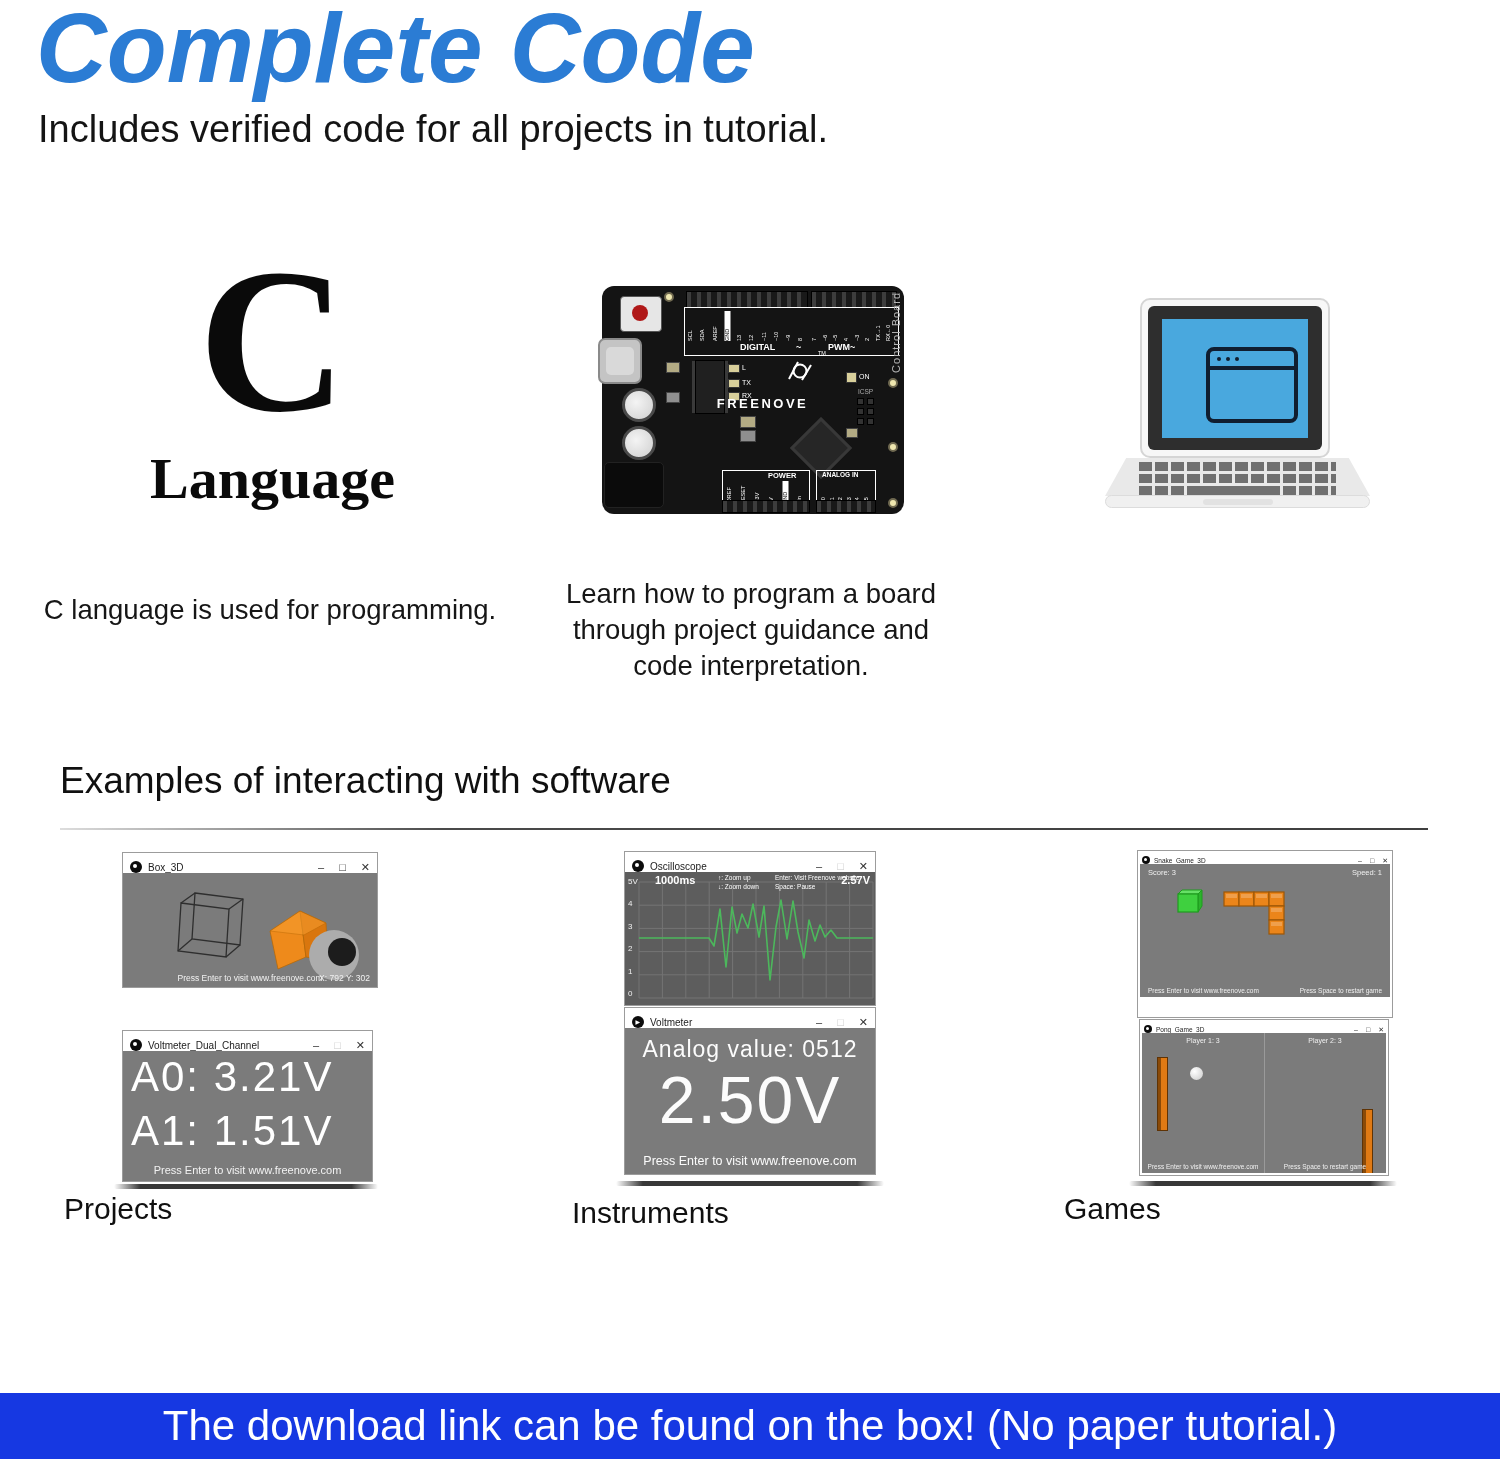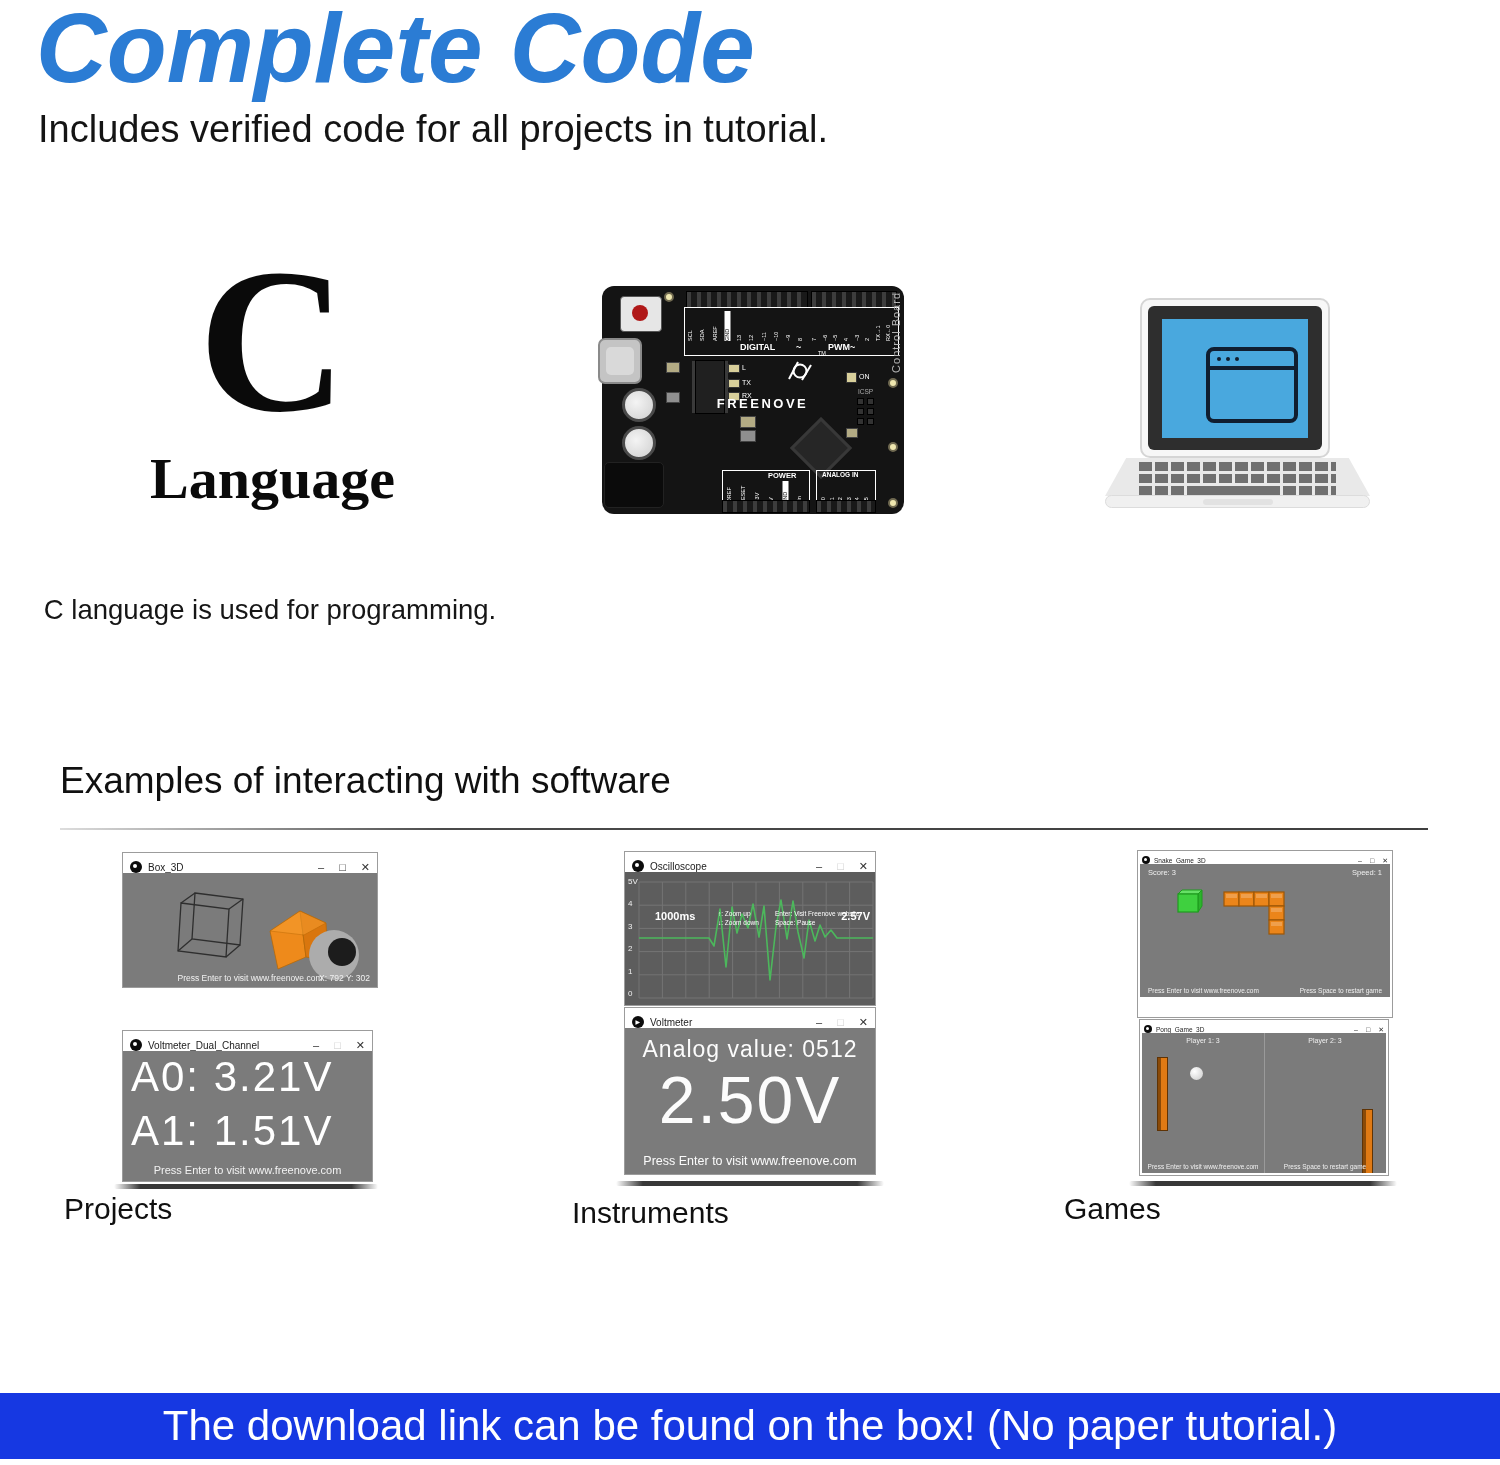--- a/index.html
+++ b/index.html
@@ -93,21 +93,21 @@
   
   .win.small .tb{height:13px;padding:0 4px;gap:4px;}
   .win.small .appico{width:8px;height:8px;}
   .win.small .appico::after{left:2px;top:2px;width:3px;height:3px;}
   .win.small .t{font-size:6.5px;}
   .win.small .ctl{gap:8px;font-size:7px;}
   .gtxt{position:absolute;font-size:7.5px;color:#f0f0f0;}
 
   
   .osc-content{background:#5d5d5d;}
-  .osc-head span{position:absolute;color:#fff;margin-top:36px;}
+  .osc-head span{position:absolute;color:#fff;}
   .osc-tb{left:30px;top:2px;font-size:11px;font-weight:bold;}
   .osc-h1{left:93px;top:2px;font-size:6.5px;}
   .osc-h2{left:93px;top:11px;font-size:6.5px;}
   .osc-h3{left:150px;top:2px;font-size:6.5px;}
   .osc-h4{left:150px;top:11px;font-size:6.5px;}
   .osc-v{right:5px;top:2px;font-size:11px;font-weight:bold;}
   .yticks{position:absolute;left:3px;top:6px;height:120px;display:flex;flex-direction:column;justify-content:space-between;}
   .yticks span{font-size:8px;color:#f0f0f0;line-height:1;}
 
   
@@ -243,20 +243,25 @@
     <div class="vlabels" style="left:221px;top:206px;width:48px;height:22px;">
         <span>A0</span>
         <span>A1</span>
         <span>A2</span>
         <span>A3</span>
         <span>A4</span>
         <span>A5</span>
       </div>
     <div class="strip" style="left:122px;top:224px;width:86px;height:11px;"></div>
     <div class="strip" style="left:216px;top:224px;width:58px;height:11px;"></div>
+  </div>
+  <div class="cap cap-board">
+    <div>Learn how to program a board</div>
+    <div>through project guidance and</div>
+    <div>code interpretation.</div>
   </div>
 
   <div class="laptop">
     <div class="lid">
       <div class="bezel">
         <div class="screen">
           <div class="bwin">
             <div class="bar">
               <span class="dot"></span>
                 <span class="dot"></span>

